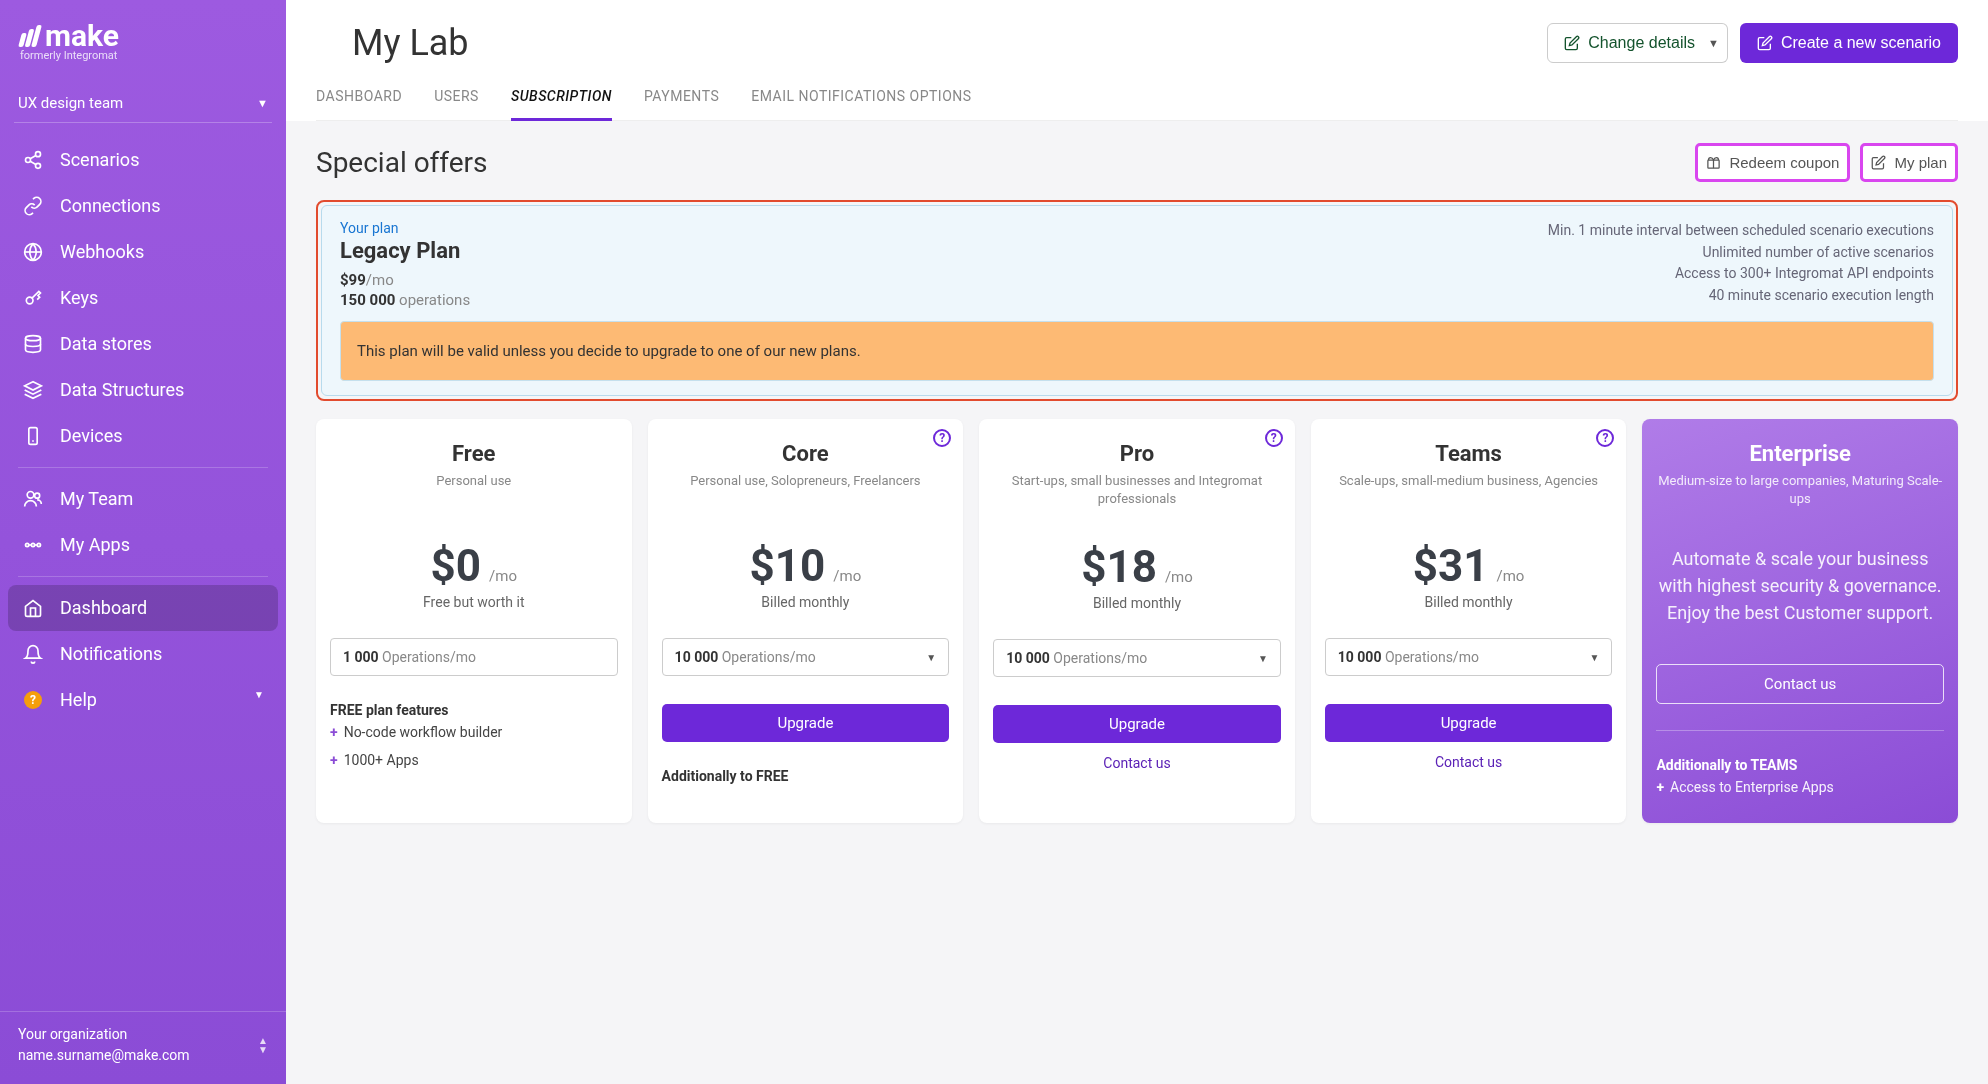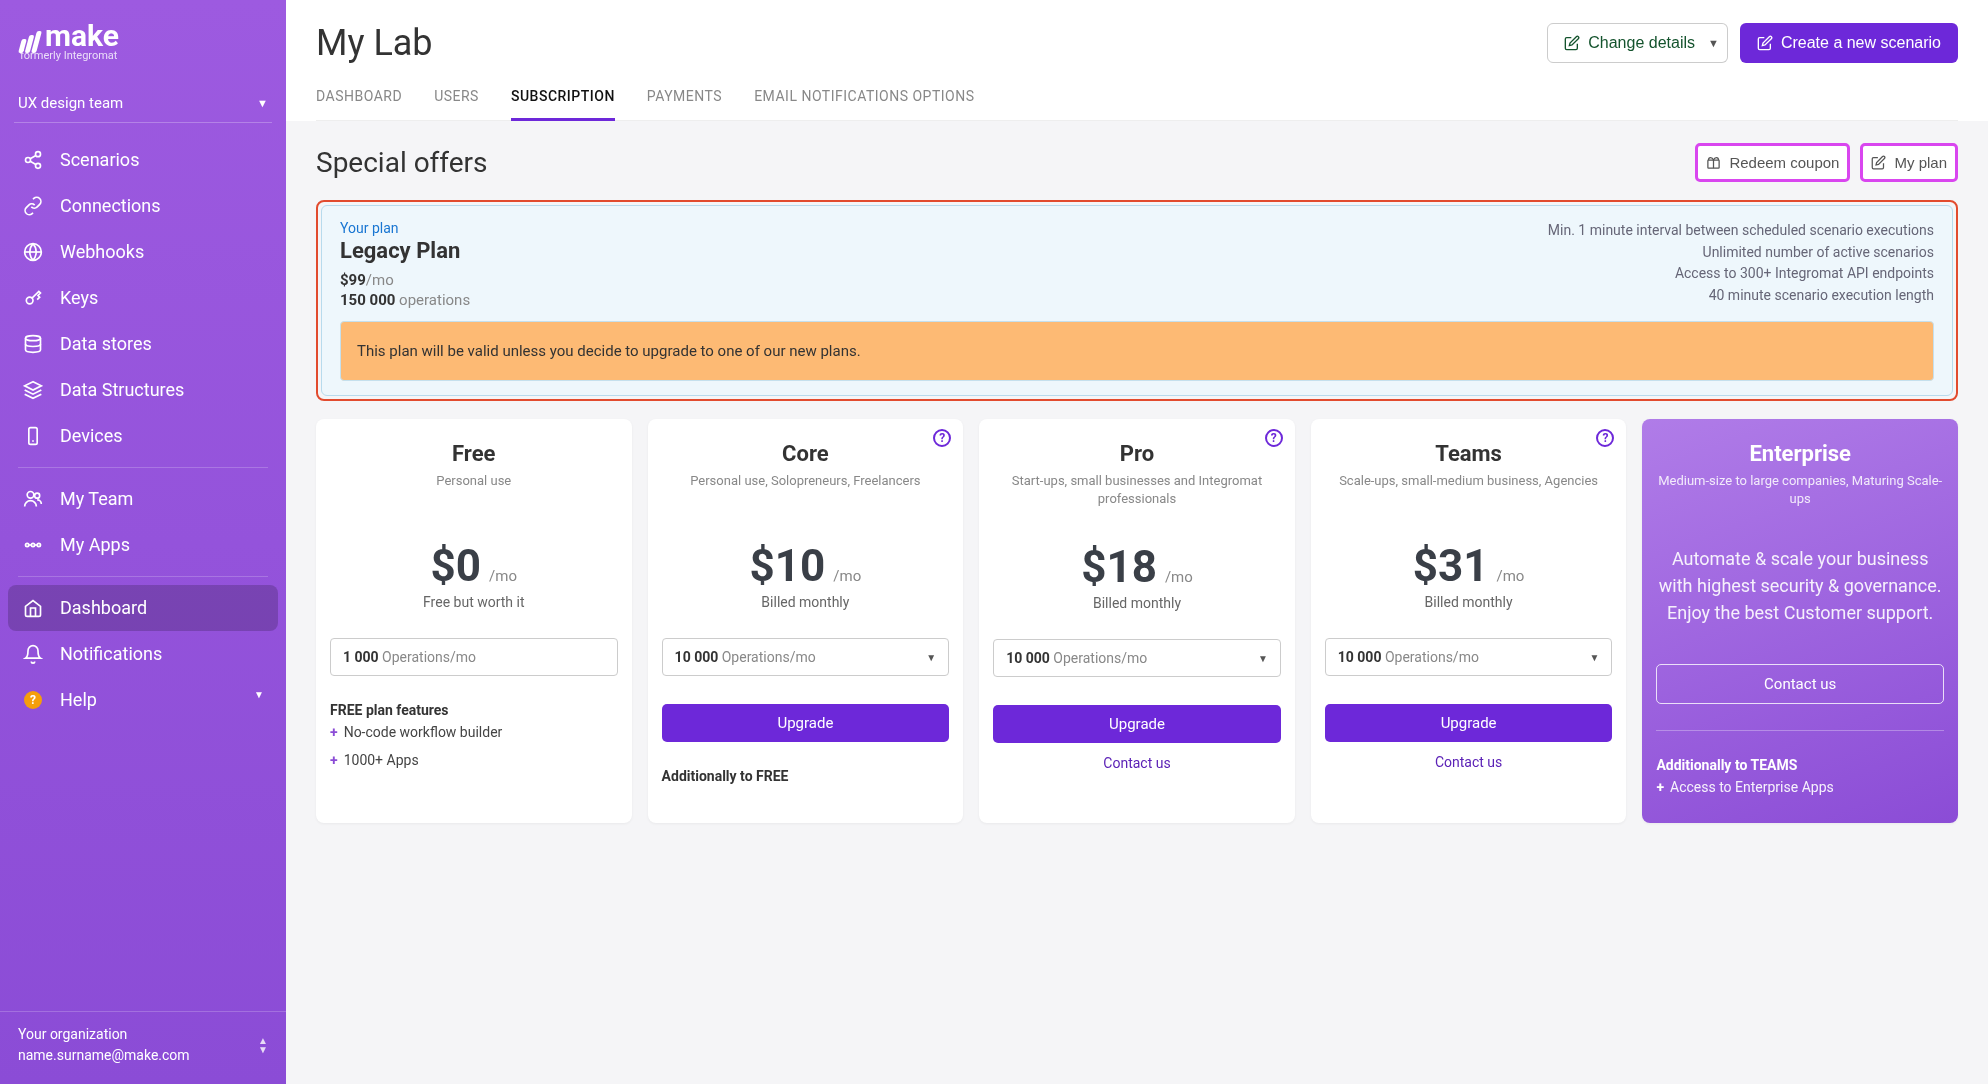--- a/index.html
+++ b/index.html
@@ -2,21 +2,21 @@
 <html><head>
   <meta charset="utf-8">
   <style>
     * { margin: 0; padding: 0; box-sizing: border-box; }
     body { font-family: -apple-system, BlinkMacSystemFont, "Segoe UI", Roboto, sans-serif; background: #f5f5f7; color: #333; }
     .app { display: flex; height: 100vh; }
     
     
     .sidebar { width: 286px; background: linear-gradient(180deg, #9d5ae0 0%, #8b4cd6 100%); color: white; display: flex; flex-direction: column; }
     .logo-area { padding: 18px 20px 14px 20px; }
-    .logo { font-size: 30px; font-weight: 700; display: flex; align-items: flex-end; }
+    .logo { font-size: 30px; font-weight: 700; display: flex; align-items: center; }
     .logo-bars { display: inline-flex; margin-right: 6px; align-items: flex-end; gap: 2px; }
     .logo-bars span { width: 5px; border-radius: 2px; background: white; display: inline-block; transform: skewX(-15deg); }
     .logo-bars span:nth-child(1){height:14px} .logo-bars span:nth-child(2){height:18px} .logo-bars span:nth-child(3){height:22px}
     .logo-sub { font-size: 11px; opacity: 0.8; margin-top: -4px; }
     .team-selector { margin: 8px 14px 0 14px; padding: 10px 4px; display:flex; justify-content:space-between; align-items:center; cursor:pointer; font-size:15px; border-bottom: 1px solid rgba(255,255,255,0.25); }
     .team-selector .caret { font-size: 11px; }
     .nav { flex: 1; padding: 14px 8px; overflow-y: auto; }
     .nav-group-divider { border-top: 1px solid rgba(255,255,255,0.2); margin: 8px 10px; }
     .nav-item { display:flex; align-items:flex-start; gap:16px; padding: 12px 14px; border-radius: 8px; cursor:pointer; font-size: 18px; }
     .nav-item.active { background: rgba(0,0,0,0.18); }
@@ -24,32 +24,32 @@
     .nav-icon svg { width: 20px; height: 20px; stroke: white; stroke-width: 2; fill: none; }
     .nav-item.help .q { width:18px; height:18px; border-radius:50%; background:#f59e0b; font-weight:700; font-size:12px; color:white; display:flex; align-items:center; justify-content:center; }
     .nav-item .caret-down { margin-left:auto; font-size:10px; }
     .sidebar-footer { padding: 12px 18px 18px 18px; border-top: 1px solid rgba(255,255,255,0.2); font-size: 14px; display:flex; justify-content:space-between; align-items:center; }
     .foot-left { line-height:1.5; }
     .foot-arrows { font-size:10px; line-height:0.9; opacity:0.8; display:flex; flex-direction:column; }
 
     
     .main { flex:1; background:#fff; display:flex; flex-direction:column; overflow:hidden; }
     .main-header { padding: 22px 30px 0 30px; }
-    .header-row { display:flex; justify-content:space-between; align-items:center; }
+    .header-row { display:flex; justify-content:space-between; align-items:center;margin-left:36px; }
     .page-title { font-size: 36px; font-weight: 400; color: #333; }
     .header-actions { display:flex; gap:12px; }
     .btn { display:inline-flex; align-items:center; gap:8px; padding: 10px 16px; border-radius:6px; font-size:16px; cursor:pointer; border:1px solid transparent; }
     .btn-icon { width:16px; height:16px; stroke:currentColor; stroke-width:2; fill:none; }
     .btn-outline { border-color:#ccc; color:#14532d; background:#fff; }
     .btn-outline-small { border:3px solid #d946ef; color:#555; background:#fff; padding:8px 8px; font-size:15px; border-radius:5px; display:inline-flex; align-items:center; gap:8px; cursor:pointer;}
     .btn-split-drop { border:1px solid #ccc; border-left:none; padding:10px 8px; background:#fff; border-radius:0 6px 6px 0; margin-left:-12px; cursor:pointer; color:#555; font-size:11px;}
     .btn-primary { background:#6d28d9; color:#fff; }
     .tabs { display:flex; gap:32px; margin-top: 24px; border-bottom: 1px solid #eee; }
     .tab { padding: 0 0 14px 0; font-size:14px; letter-spacing:0.5px; color:#888; cursor:pointer; text-transform:uppercase; border-bottom: 3px solid transparent; margin-bottom:-1px; }
-    .tab.active { color:#111; border-bottom-color:#6d28d9; font-weight:500; }
+    .tab.active { color:#111; border-bottom-color:#6d28d9; font-weight:500;font-style:italic; }
 
     .content { flex:1; overflow:auto; background:#f5f5f7; }
     .section { padding: 22px 30px; }
     .section-header-row { display:flex; justify-content:space-between; align-items:center; }
     .section-title { font-size: 28px; color:#333; font-weight:400; }
     .section-actions { display:flex; gap:10px; }
 
     
     .current-plan-wrap { margin-top: 18px; border:2px solid #e24b2e; border-radius:8px; padding:3px; }
     .current-plan { background:#eef7fc; border:1px solid #b8dbed; border-radius:6px; padding: 14px 18px 14px 18px; }

